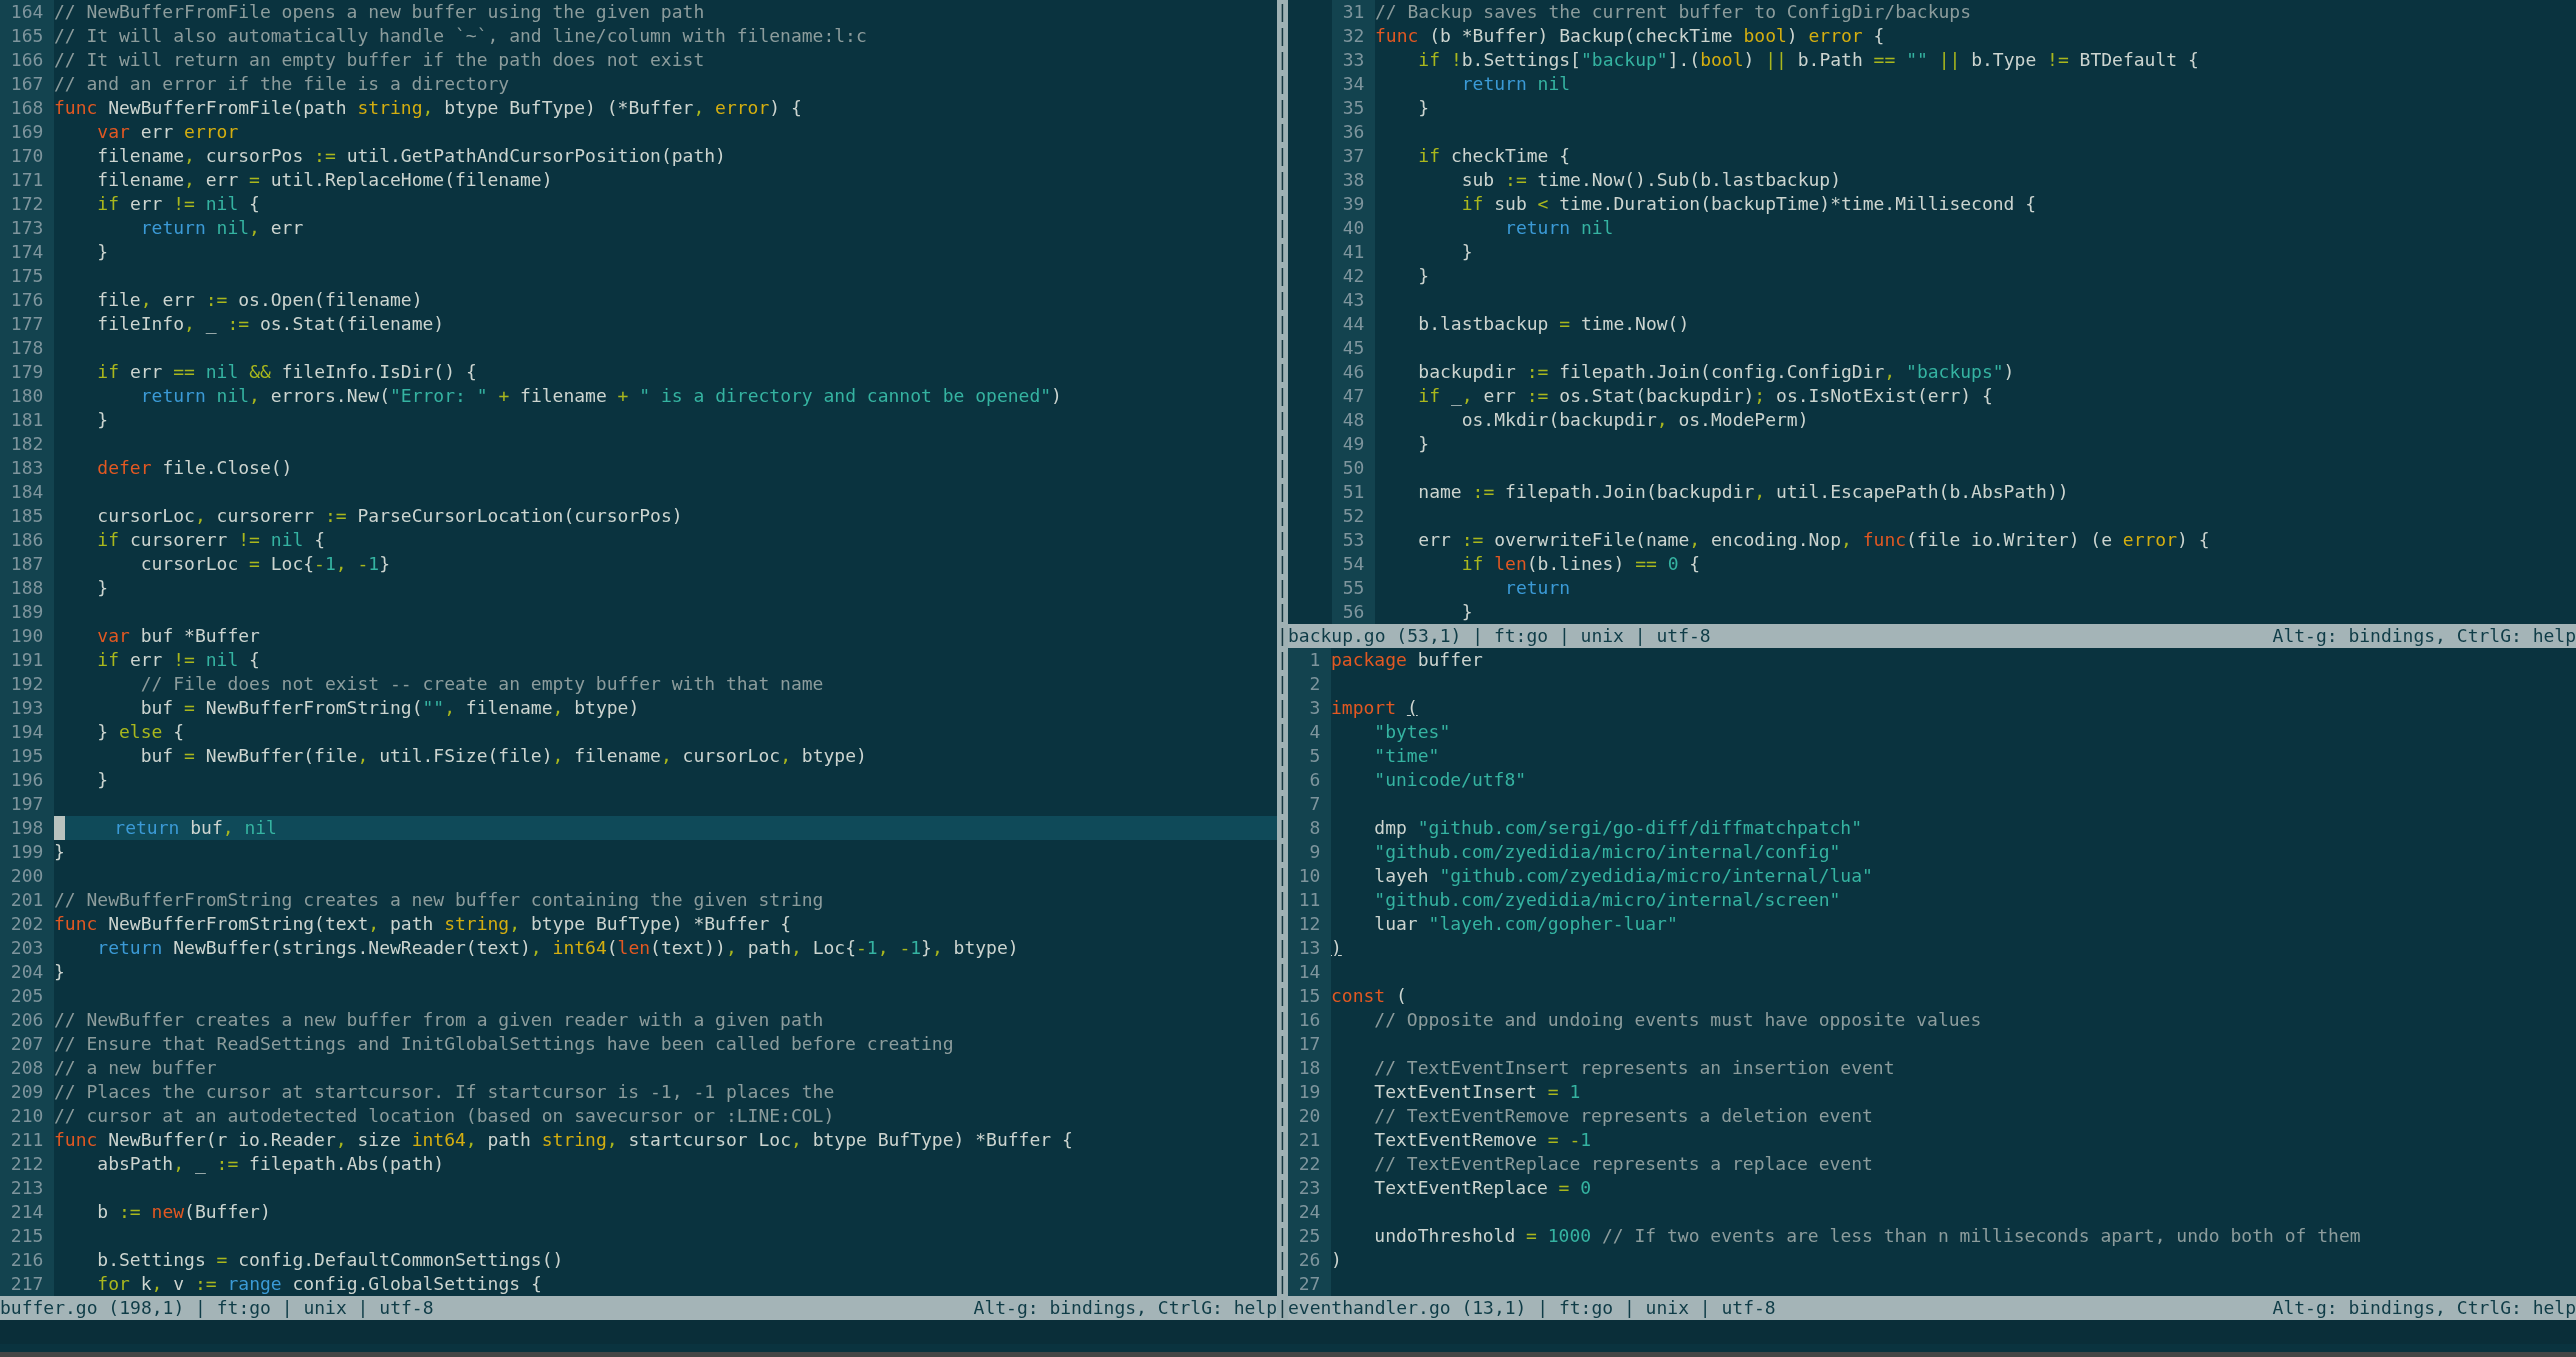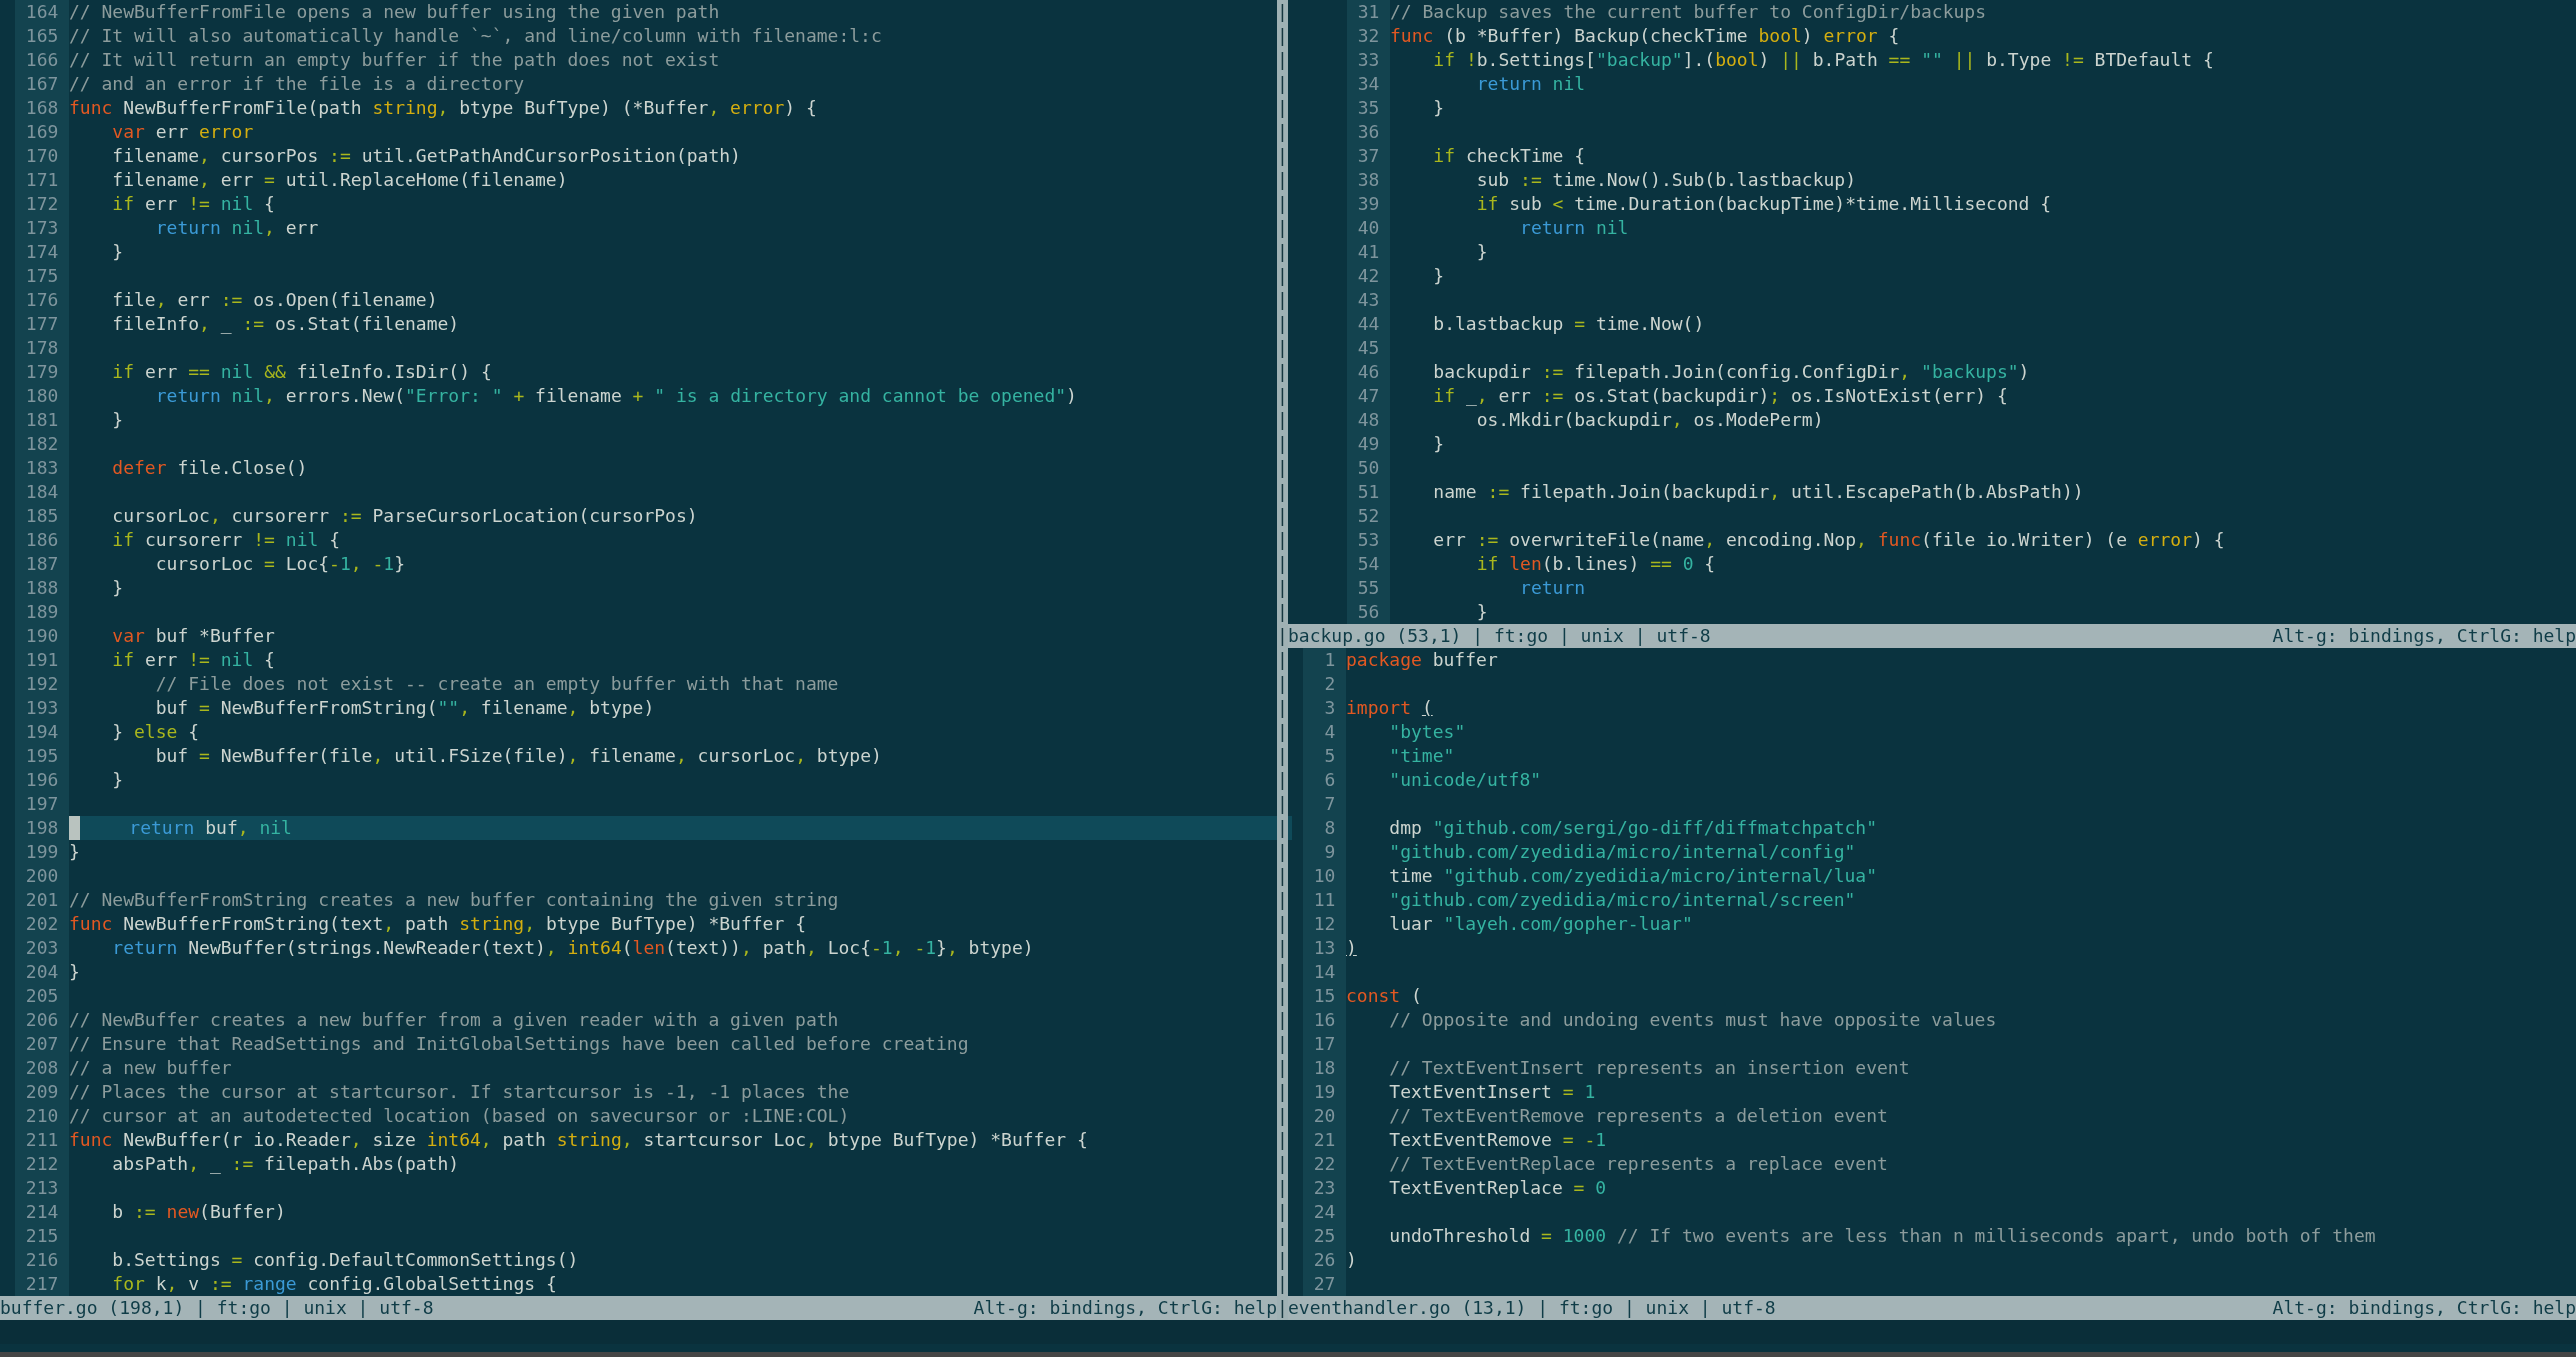--- a/index.html
+++ b/index.html
@@ -9,21 +9,21 @@
   html,body{margin:0;padding:0;background:#000;}
   .screen{
     position:relative;
     width:2576px;height:1358px;
     overflow:hidden;
     background:var(--bg,#0a333f);
     font-family:"DejaVu Sans Mono","Liberation Mono",monospace;
     font-size:18px;
     line-height:var(--rh);
   }
-  .pane{position:absolute;overflow:hidden;margin-left:15px;}
+  .pane{position:absolute;overflow:hidden;}
   #pane-0{left:0;top:0;width:1277px;height:calc(var(--rh)*54);}
   #pane-1{left:1288px;top:0;width:1288px;height:calc(var(--rh)*26);padding-left:44px;}
   #pane-2{left:1288px;top:calc(var(--rh)*27);width:1288px;height:calc(var(--rh)*27);}
   .row{display:flex;height:var(--rh);}
   .gutter{
     flex:none;width:54px;box-sizing:border-box;
     background:var(--gutterbg,#13434f);
     color:var(--linenum,#7e959d);
     text-align:right;padding-right:10.7px;
     white-space:pre;
@@ -437,21 +437,21 @@
         <div class="row">
           <span class="gutter">8</span>
           <span class="content"><span class="tk-p">    dmp </span><span class="tk-v">"github.com/sergi/go-diff/diffmatchpatch"</span></span>
         </div>
         <div class="row">
           <span class="gutter">9</span>
           <span class="content"><span class="tk-p">    </span><span class="tk-v">"github.com/zyedidia/micro/internal/config"</span></span>
         </div>
         <div class="row">
           <span class="gutter">10</span>
-          <span class="content"><span class="tk-p">    time </span><span class="tk-v">"github.com/zyedidia/micro/internal/lua"</span></span>
+          <span class="content"><span class="tk-p">    layeh </span><span class="tk-v">"github.com/zyedidia/micro/internal/lua"</span></span>
         </div>
         <div class="row">
           <span class="gutter">11</span>
           <span class="content"><span class="tk-p">    </span><span class="tk-v">"github.com/zyedidia/micro/internal/screen"</span></span>
         </div>
         <div class="row">
           <span class="gutter">12</span>
           <span class="content"><span class="tk-p">    luar </span><span class="tk-v">"layeh.com/gopher-luar"</span></span>
         </div>
         <div class="row">

